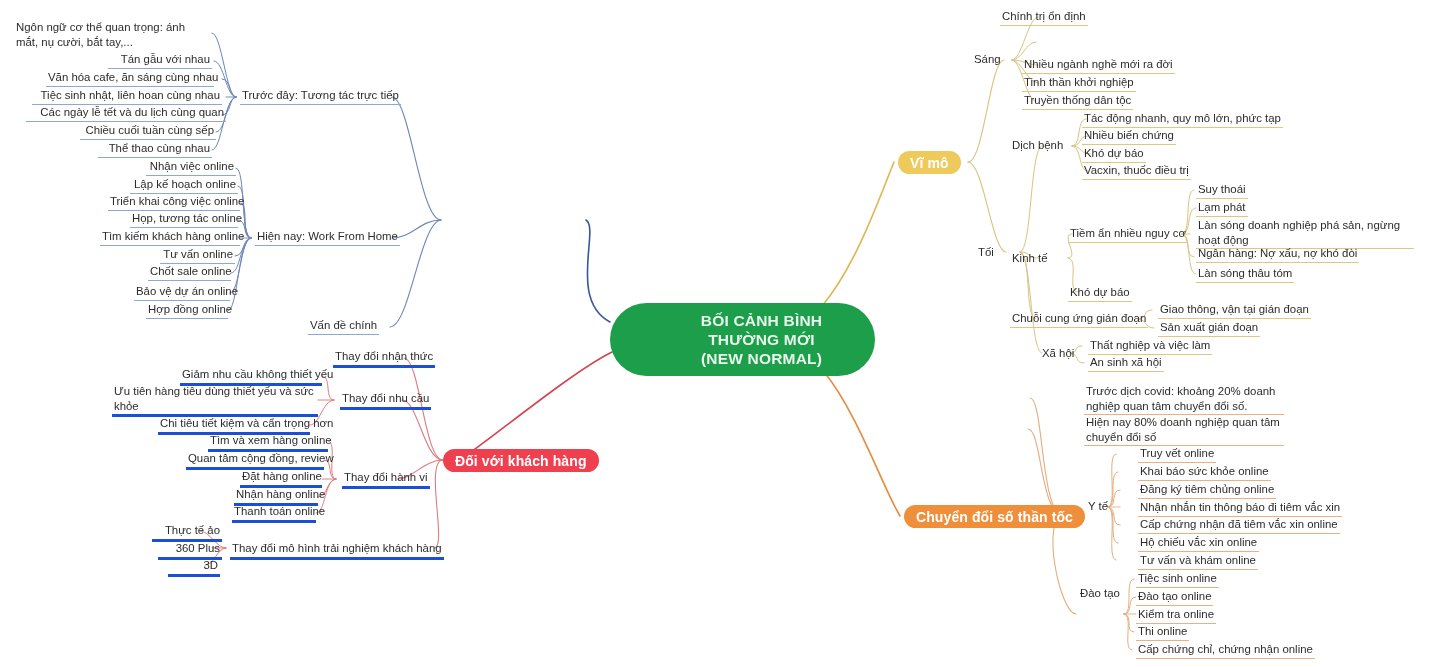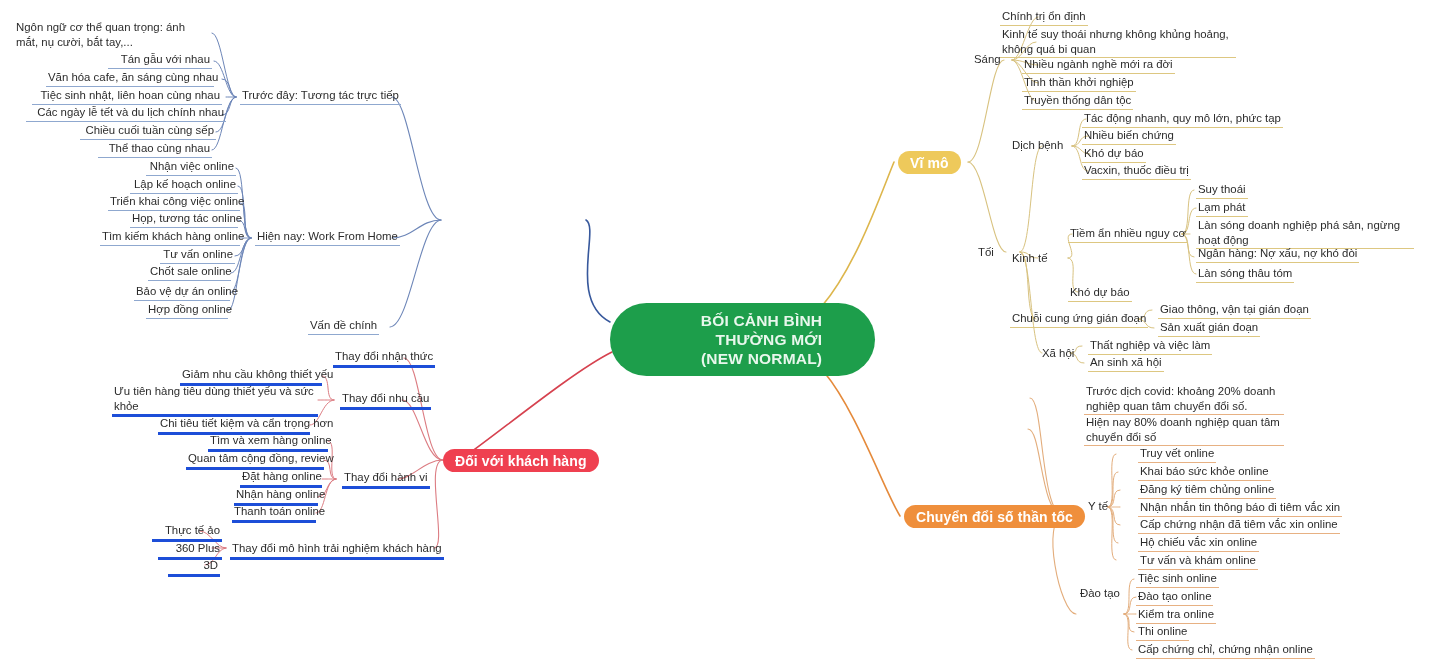--- a/index.html
+++ b/index.html
@@ -32,21 +32,21 @@
     justify-content:center;
     box-sizing:border-box;
     padding-left:38px;
   }
   .center-node .ctext{
     color:#e8f7ec;
     font-size:15.5px;
     font-weight:bold;
     line-height:19px;
     letter-spacing:.2px;
-    text-align:right;
+    text-align:center;
     white-space:pre-line;
   }
   
   .pill{
     position:absolute;
     border-radius:12px;
     color:#ffffff;
     font-size:14px;
     font-weight:bold;
     display:flex;
@@ -195,21 +195,21 @@
     <div class="ctext">BỐI CẢNH BÌNH
 THƯỜNG MỚI
 (NEW NORMAL)</div>
   </div>
 
 
   <div class="node plain wrap" style="left:14px; top:20px; width:196px;">Ngôn ngữ cơ thể quan trọng: ánh mắt, nụ cười, bắt tay,...</div>
   <div class="node ul-blue ra" style="left:108px; top:52px; width:104px;">Tán gẫu với nhau</div>
   <div class="node ul-blue ra" style="left:46px; top:70px; width:168px;">Văn hóa cafe, ăn sáng cùng nhau</div>
   <div class="node ul-blue ra" style="left:32px; top:88px; width:190px;">Tiệc sinh nhật, liên hoan cùng nhau</div>
-  <div class="node ul-blue ra" style="left:26px; top:105px; width:200px;">Các ngày lễ tết và du lịch chính nhau</div>
+  <div class="node ul-blue ra" style="left:26px; top:105px; width:200px;">Các ngày lễ tết và du lịch cùng quan</div>
   <div class="node ul-blue ra" style="left:80px; top:123px; width:136px;">Chiều cuối tuần cùng sếp</div>
   <div class="node ul-blue ra" style="left:98px; top:141px; width:114px;">Thể thao cùng nhau</div>
   <div class="node ul-blue" style="left:240px; top:88px;">Trước đây: Tương tác trực tiếp</div>
 
   <div class="node ul-blue ra" style="left:146px; top:159px; width:90px;">Nhận việc online</div>
   <div class="node ul-blue ra" style="left:130px; top:177px; width:108px;">Lập kế hoạch online</div>
   <div class="node ul-blue ra" style="left:108px; top:194px; width:132px;">Triển khai công việc online</div>
   <div class="node ul-blue ra" style="left:130px; top:211px; width:108px;">Họp, tương tác online</div>
   <div class="node ul-blue ra" style="left:100px; top:229px; width:140px;">Tìm kiếm khách hàng online</div>
   <div class="node ul-blue ra" style="left:160px; top:247px; width:75px;">Tư vấn online</div>
@@ -242,21 +242,20 @@
   <div class="node ul-red ra" style="left:158px; top:541px; width:64px;">360 Plus</div>
   <div class="node ul-red ra" style="left:168px; top:558px; width:52px;">3D</div>
   <div class="node ul-red" style="left:230px; top:541px;">Thay đổi mô hình trải nghiệm khách hàng</div>
 
   <div class="pill gold" style="left:898px; top:151px;">
     <span>Vĩ mô</span>
   </div>
 
   <div class="node plain" style="left:972px; top:52px;">Sáng</div>
   <div class="node ul-gold" style="left:1000px; top:9px;">Chính trị ổn định</div>
-  <div class="node ul-gold wrap" style="left:1000px; top:27px; width:236px;">Kinh tế suy thoái nhưng không khủng hoảng, không quá bi quan</div>
   <div class="node ul-gold" style="left:1022px; top:57px;">Nhiều ngành nghề mới ra đời</div>
   <div class="node ul-gold" style="left:1022px; top:75px;">Tinh thần khởi nghiệp</div>
   <div class="node ul-gold" style="left:1022px; top:93px;">Truyền thống dân tộc</div>
 
   <div class="node plain" style="left:976px; top:245px;">Tối</div>
 
   <div class="node plain" style="left:1010px; top:138px;">Dịch bệnh</div>
   <div class="node ul-gold" style="left:1082px; top:111px;">Tác động nhanh, quy mô lớn, phức tạp</div>
   <div class="node ul-gold" style="left:1082px; top:128px;">Nhiều biến chứng</div>
   <div class="node ul-gold" style="left:1082px; top:146px;">Khó dự báo</div>

